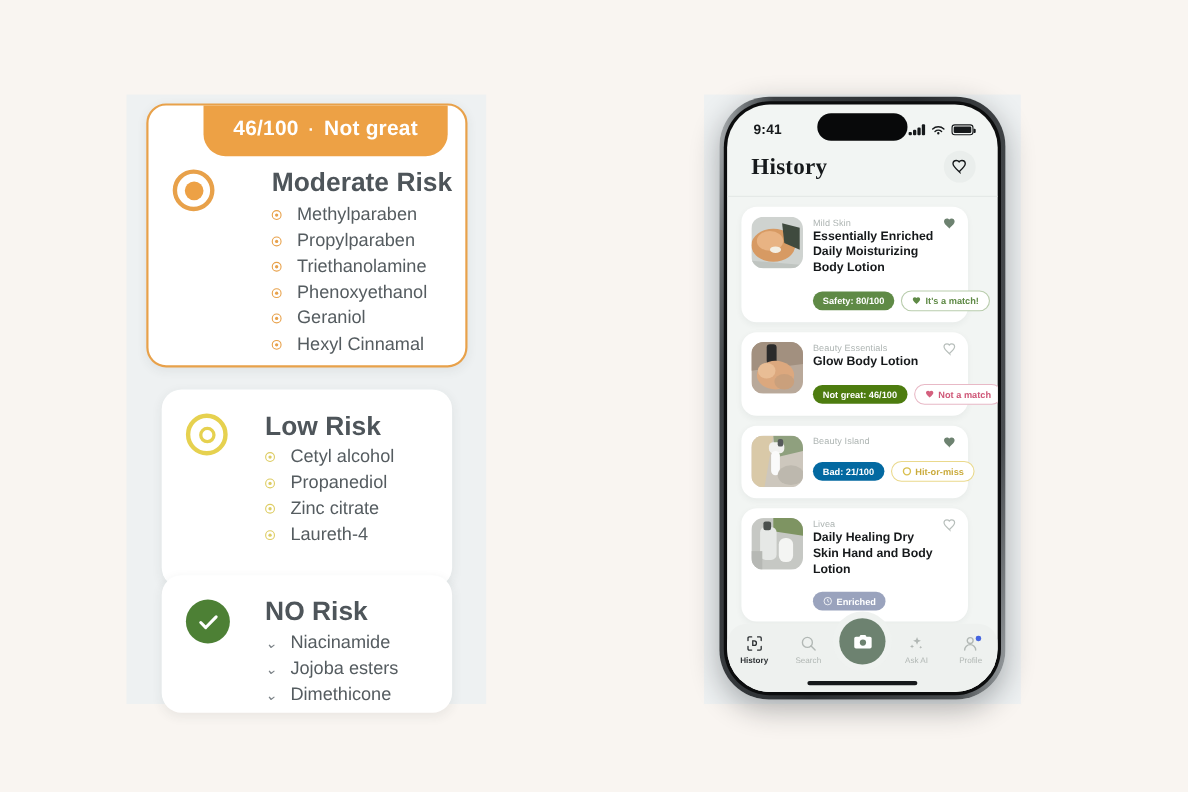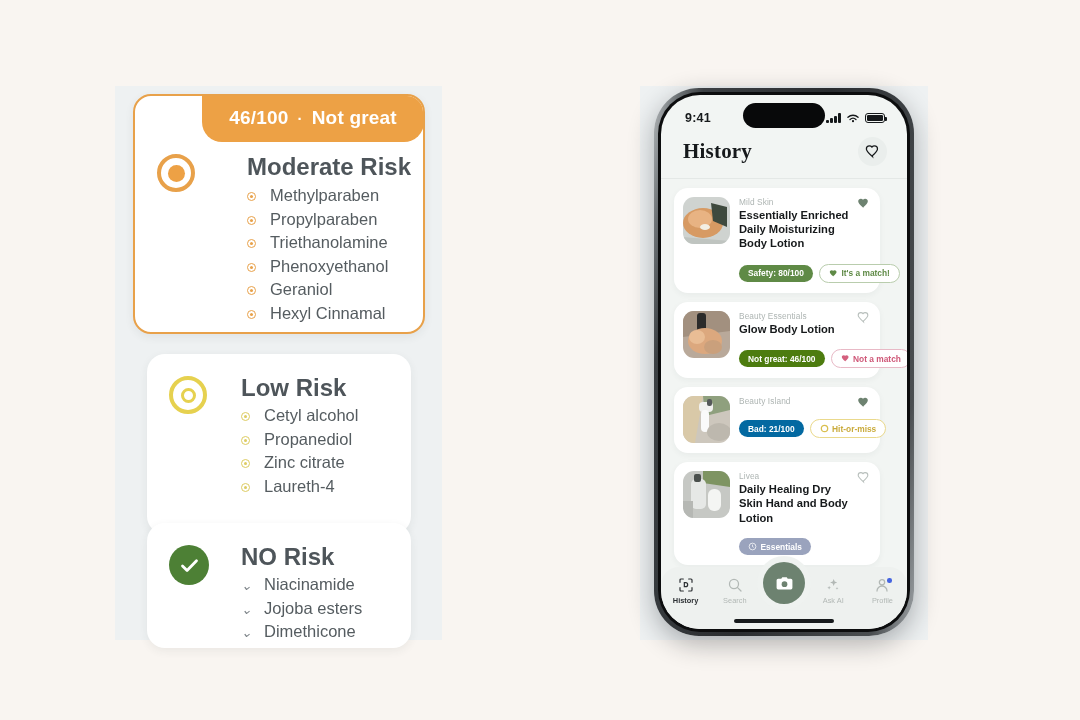--- a/index.html
+++ b/index.html
@@ -33,21 +33,20 @@
     position: absolute;
     left: 50px; top: -2px;
     width: 222px; height: 48px;
     background: #eda145;
     border-radius: 0 0 20px 20px;
     display: flex; align-items: center; justify-content: center;
     color: #ffffff;
     font-size: 19px; font-weight: bold;
     letter-spacing: .2px;
     white-space: nowrap;
-    margin-left: 17px;
   }
   .score-banner .dot-sep { margin: 0 9px; font-size: 15px; }
   .risk-icon-wrap { position: absolute; left: 22px; }
   .ring-outer {
     width: 38px; height: 38px; border-radius: 50%;
     border: 4px solid #e8a14a;
     display: flex; align-items: center; justify-content: center;
   }
   .ring-outer .ring-inner-dot {
     width: 17px; height: 17px; border-radius: 50%;
@@ -521,21 +520,21 @@
                 </svg>
               </span>
               <div class="brand">Livea</div>
               <div class="prod-name">Daily Healing Dry Skin Hand and Body Lotion</div>
               <div class="badges">
                 <span class="badge solid-slate">
                   <svg viewBox="0 0 24 24" fill="none" stroke="#ffffff" stroke-width="2">
                     <circle cx="12" cy="12" r="9"></circle>
                       <path d="M12 7v5.3l3.2 2"></path>
                   </svg>
-                  <span>Essentials</span>
+                  <span>Enriched</span>
                 </span>
               </div>
             </div>
           </div>
         </div>
 
         <div class="tabbar">
           <div class="tab active">
             <span class="ticon">
               <svg viewBox="0 0 24 24" fill="none" stroke="#2c3033" stroke-width="1.8" stroke-linecap="round">

